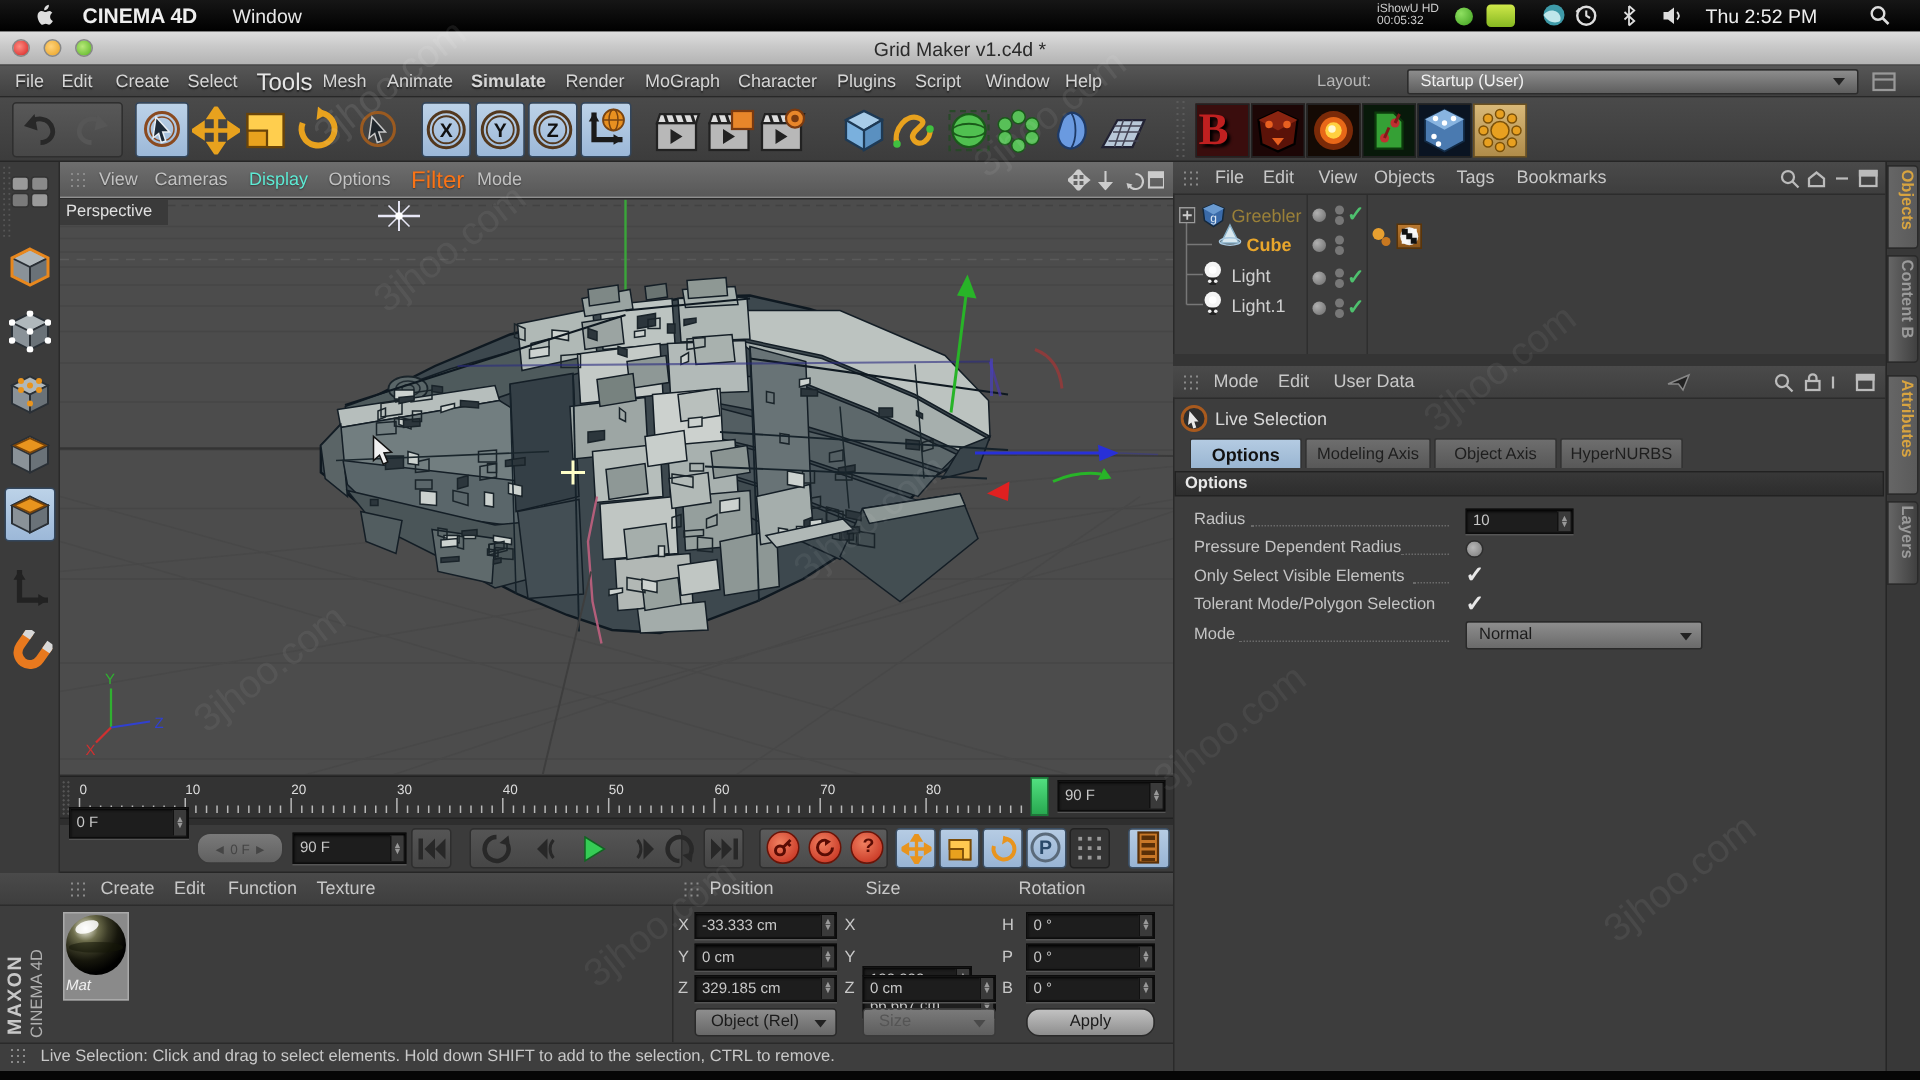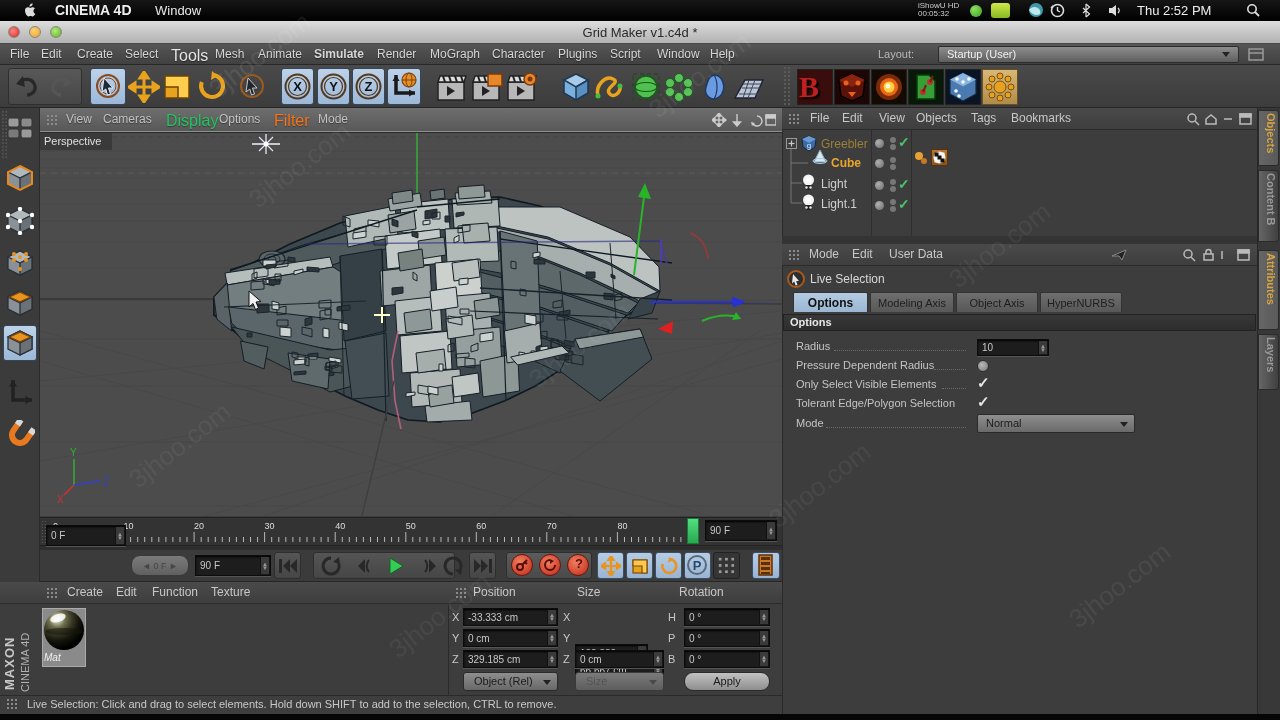--- a/index.html
+++ b/index.html
@@ -324,21 +324,21 @@
     <g transform="rotate(35 15 15)">
       <path d="M7 4 V15 a8 8 0 0 0 16 0 V4" fill="none" stroke="#e8791e" stroke-width="6"></path>
       <rect x="4" y="2" width="6" height="6" fill="#d8d8d8"></rect>
       <rect x="20" y="2" width="6" height="6" fill="#d8d8d8"></rect>
     </g>
   </svg>
 <div class="abs" style="left:40px;top:108px;width:742px;height:24px;background:linear-gradient(#6e6e6e,#585858);border-bottom:1px solid #909090;"></div>
 <div class="abs hdots" style="left:46px;top:114px;"></div>
 <div class="abs" style="left:66px;top:112px;color:#c2c2c2;font-size:12px;text-shadow:0 1px 1px #3a3a3a;">View</div>
 <div class="abs" style="left:103px;top:112px;color:#c2c2c2;font-size:12px;text-shadow:0 1px 1px #3a3a3a;">Cameras</div>
-<div class="abs" style="left:166px;top:112px;color:#22c55e;font-size:16px;text-shadow:0 1px 1px #3a3a3a;">Display</div>
+<div class="abs" style="left:166px;top:112px;color:#5eead4;font-size:12px;text-shadow:0 1px 1px #3a3a3a;">Display</div>
 <div class="abs" style="left:219px;top:112px;color:#c2c2c2;font-size:12px;text-shadow:0 1px 1px #3a3a3a;">Options</div>
 <div class="abs" style="left:274px;top:112px;color:#f97316;font-size:16px;text-shadow:0 1px 1px #3a3a3a;">Filter</div>
 <div class="abs" style="left:318px;top:112px;color:#c2c2c2;font-size:12px;text-shadow:0 1px 1px #3a3a3a;">Mode</div>
 <svg class="abs" style="left:712px;top:113px;" width="64" height="14" viewBox="0 0 64 14">
     <g stroke="#ccc" stroke-width="1.4" fill="#ccc">
       <line x1="7" y1="1" x2="7" y2="13"></line>
       <line x1="1" y1="7" x2="13" y2="7"></line>
       <path d="M7 0l2.5 3h-5z"></path>
       <path d="M7 14l2.5-3h-5z"></path>
       <path d="M0 7l3-2.5v5z"></path>
@@ -682,21 +682,21 @@
     <text x="365.8" y="11" font-size="9" fill="#ddd" font-family="Liberation Sans">50</text>
     <text x="436.3" y="11" font-size="9" fill="#ddd" font-family="Liberation Sans">60</text>
     <text x="506.8" y="11" font-size="9" fill="#ddd" font-family="Liberation Sans">70</text>
     <text x="577.4" y="11" font-size="9" fill="#ddd" font-family="Liberation Sans">80</text>
     <text x="647.9" y="11" font-size="9" fill="#ddd" font-family="Liberation Sans">90</text>
   </svg>
 <div class="abs" style="left:687px;top:518px;width:12px;height:26px;background:linear-gradient(#52e080,#28a850);border:1px solid #1a7a38;"></div>
 <div class="field" style="left:705px;top:520px;width:72px;height:21px;">90 F<span class="spin">▲<br>▼</span></div>
 <div class="abs" style="left:40px;top:546px;width:742px;height:4px;background:#2e2e2e;"></div>
 <div class="abs" style="left:40px;top:550px;width:742px;height:32px;background:#3b3b3b;border-bottom:1px solid #262626;"></div>
-<div class="field" style="left:46px;top:525px;width:80px;height:21px;text-align:center;">0 F<span class="spin">▲<br>▼</span></div>
+<div class="field" style="left:46px;top:538px;width:80px;height:21px;text-align:center;">0 F<span class="spin">▲<br>▼</span></div>
 <div class="abs" style="left:131px;top:555px;width:58px;height:21px;background:linear-gradient(#7a7a7a,#606060);border:1px solid #3a3a3a;border-radius:9px;color:#454545;font-size:9px;display:flex;align-items:center;justify-content:center;">◄ 0 F ►</div>
 <div class="field" style="left:195px;top:555px;width:76px;height:21px;">90 F<span class="spin">▲<br>▼</span></div>
 <div class="abs" style="left:274px;top:552px;width:27px;height:27px;background:linear-gradient(#555,#464646);border:1px solid #2e2e2e;border-radius:3px;"></div>
 <svg class="abs" style="left:278px;top:558px;" width="20" height="16" viewBox="0 0 20 16">
     <g fill="#282828">
       <rect x="1" y="1" width="3" height="14"></rect>
       <path d="M12 1 L5 8 L12 15Z"></path>
       <path d="M19 1 L12 8 L19 15Z"></path>
     </g>
   </svg>
@@ -904,21 +904,21 @@
 <div class="abs" style="left:783px;top:314px;width:473px;height:17px;background:linear-gradient(#383838,#2d2d2d);border:1px solid #222;color:#e8e8e8;font-size:11px;font-weight:bold;padding:1px 0 0 6px;">Options</div>
 <div class="abs" style="left:796px;top:340px;color:#c4c4c4;font-size:11px;">Radius</div>
 <div class="abs" style="left:834px;top:350px;width:132px;border-bottom:1px dotted #6a6a6a;height:1px;"></div>
 <div class="field" style="left:977px;top:339px;width:72px;height:17px;">10<span class="spin">▲<br>▼</span></div>
 <div class="abs" style="left:796px;top:359px;color:#c4c4c4;font-size:11px;">Pressure Dependent Radius</div>
 <div class="abs" style="left:934px;top:369px;width:32px;border-bottom:1px dotted #6a6a6a;height:1px;"></div>
 <div class="abs" style="left:977px;top:360px;width:12px;height:12px;border-radius:7px;background:radial-gradient(circle at 4px 4px,#b8b8b8,#787878);border:1px solid #2e2e2e;"></div>
 <div class="abs" style="left:796px;top:378px;color:#c4c4c4;font-size:11px;">Only Select Visible Elements</div>
 <div class="abs" style="left:942px;top:388px;width:24px;border-bottom:1px dotted #6a6a6a;height:1px;"></div>
 <div class="abs" style="left:977px;top:374px;color:#e8e8e8;font-size:15px;font-weight:bold;">✓</div>
-<div class="abs" style="left:796px;top:397px;color:#c4c4c4;font-size:11px;">Tolerant Edge/Polygon Selection</div>
+<div class="abs" style="left:796px;top:397px;color:#c4c4c4;font-size:11px;">Tolerant Mode/Polygon Selection</div>
 <div class="abs" style="left:977px;top:393px;color:#e8e8e8;font-size:15px;font-weight:bold;">✓</div>
 <div class="abs" style="left:796px;top:417px;color:#c4c4c4;font-size:11px;">Mode</div>
 <div class="abs" style="left:826px;top:427px;width:140px;border-bottom:1px dotted #6a6a6a;height:1px;"></div>
 <div class="abs" style="left:977px;top:414px;width:158px;height:19px;background:linear-gradient(#8e8e8e,#6a6a6a);border:1px solid #2a2a2a;border-radius:2px;color:#1a1a1a;font-size:11px;padding:2px 0 0 8px;">Normal</div>
 <div class="abs" style="left:1120px;top:422px;width:0;height:0;border-left:4px solid transparent;border-right:4px solid transparent;border-top:5px solid #222;"></div>
 <div class="abs" style="left:1257px;top:108px;width:23px;height:606px;background:#383838;border-left:1px solid #262626;"></div>
 <div class="abs" style="left:1258px;top:110px;width:21px;height:56px;background:linear-gradient(90deg,#666,#5a5a5a);border:1px solid #2a2a2a;border-radius:0 3px 3px 0;"></div>
 <div class="abs" style="left:1259px;top:113px;width:18px;height:50px;writing-mode:vertical-rl;color:#d8a440;font-size:11px;font-weight:bold;text-align:left;overflow:hidden;">Objects</div>
 <div class="abs" style="left:1258px;top:170px;width:21px;height:72px;background:linear-gradient(90deg,#666,#404040);border:1px solid #2a2a2a;border-radius:0 3px 3px 0;"></div>
 <div class="abs" style="left:1259px;top:173px;width:18px;height:66px;writing-mode:vertical-rl;color:#9a9a9a;font-size:11px;font-weight:bold;text-align:left;overflow:hidden;">Content B</div>

